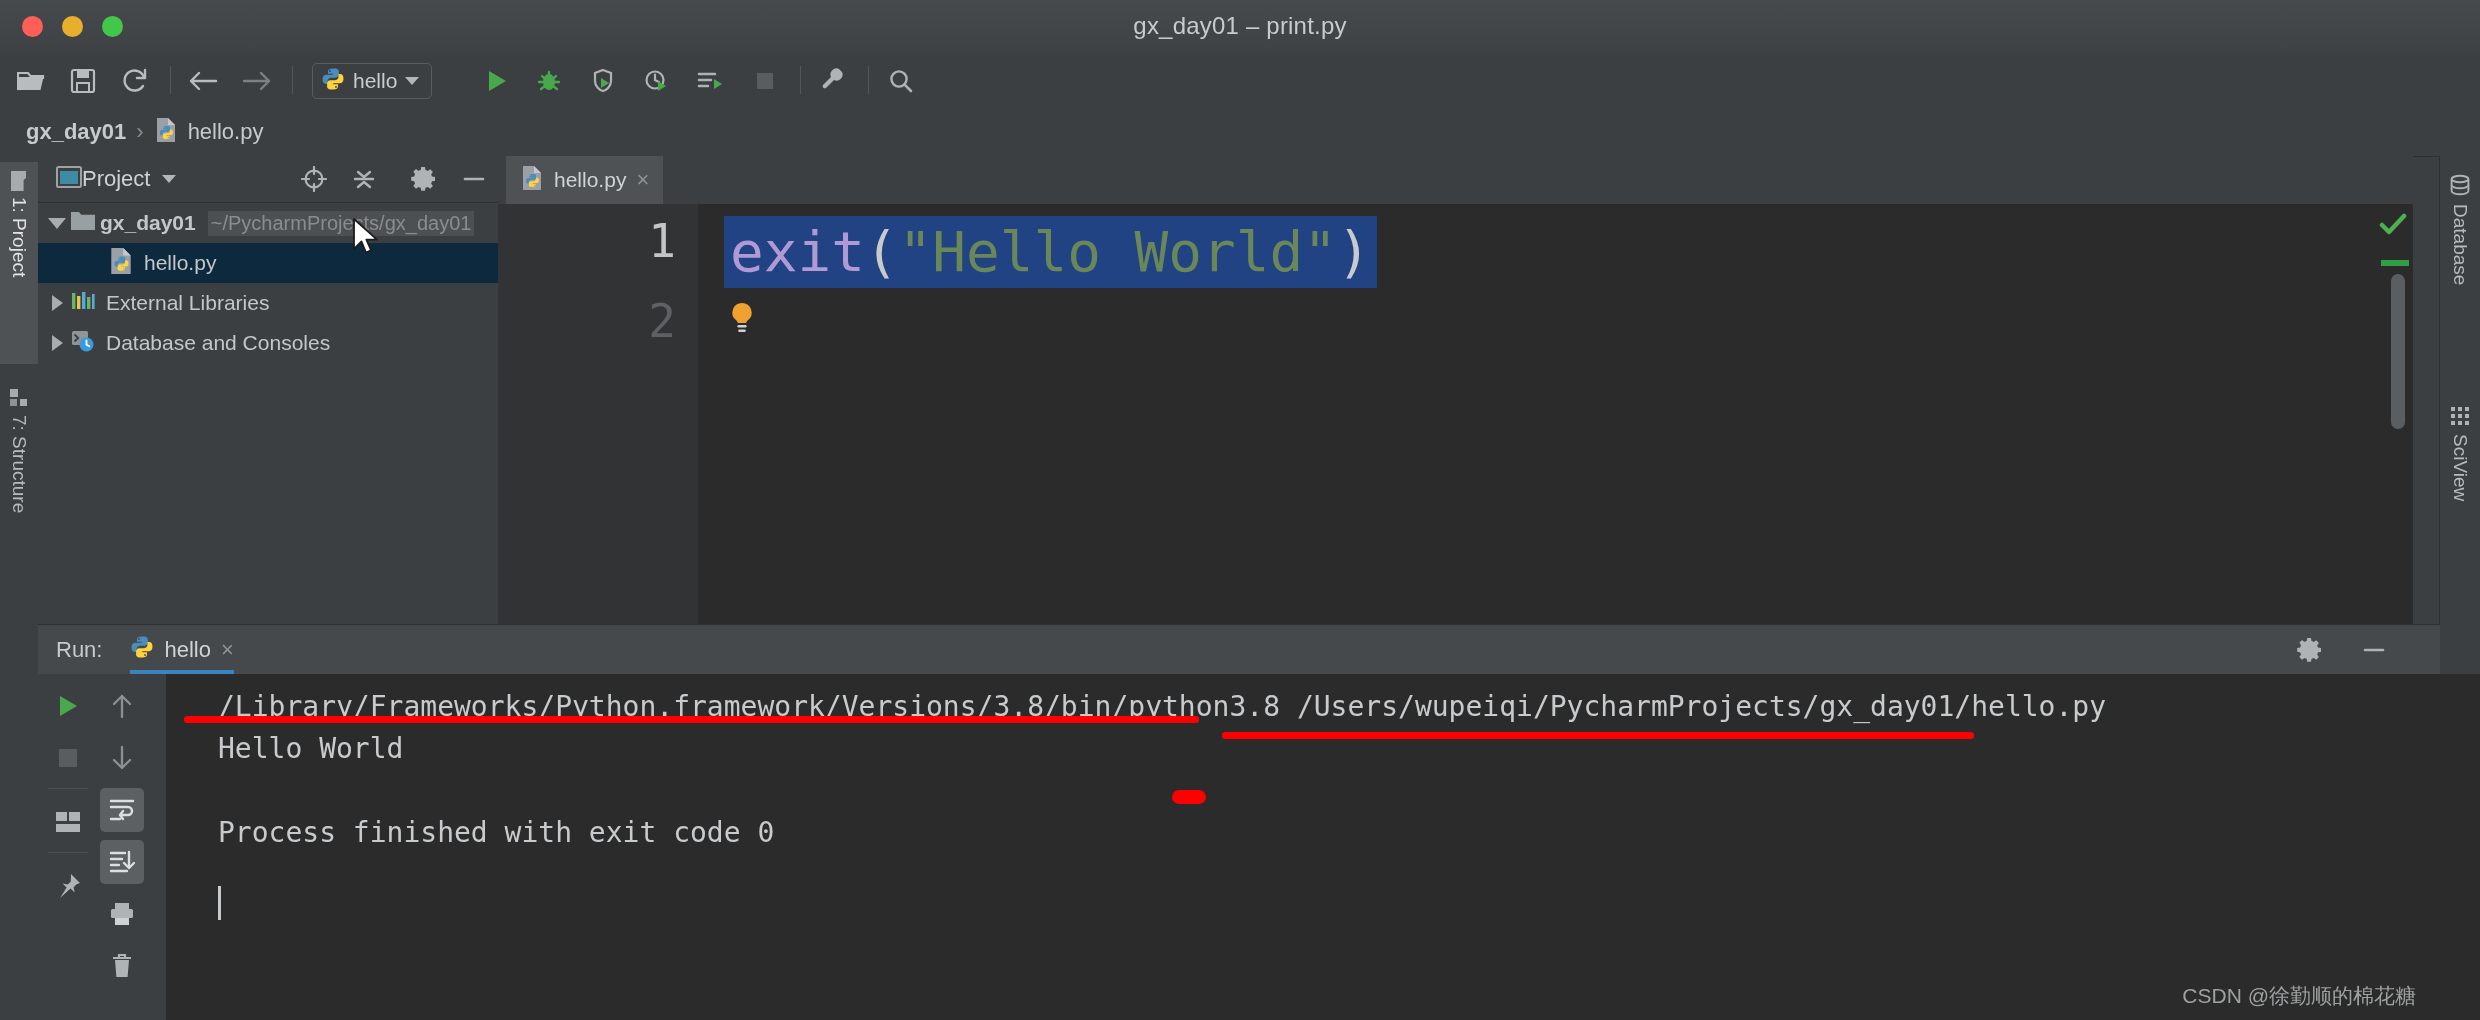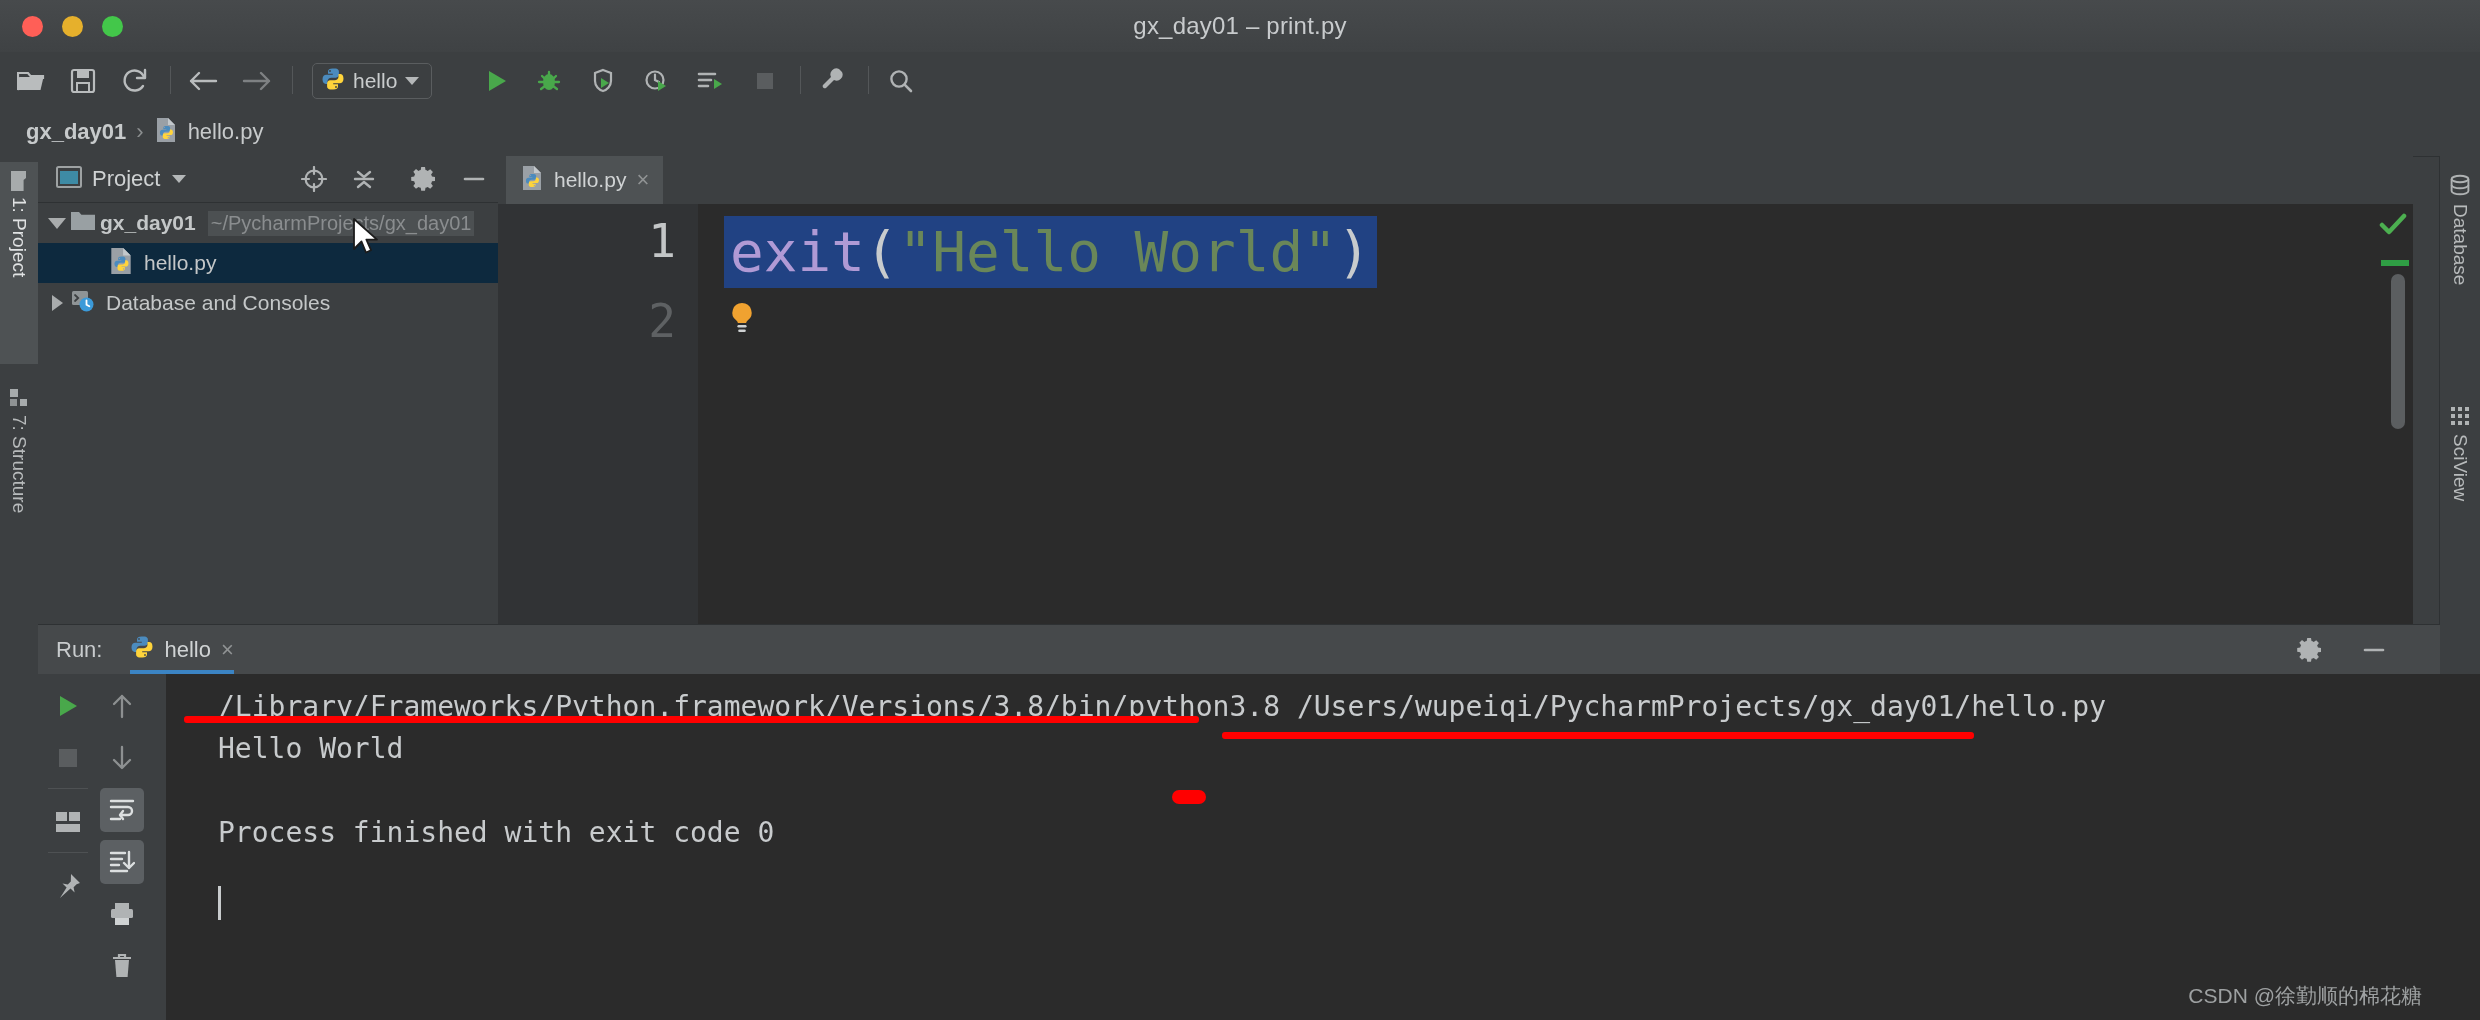--- a/index.html
+++ b/index.html
@@ -88,21 +88,21 @@
   #project-panel {
     position: absolute; left: 38px; top: 156px; width: 460px; height: 468px;
     background: #3c3f41; border-right: 1px solid #2e3133;
   }
   #project-header {
     position: relative; height: 46px; background: #3c3f41;
     border-bottom: 1px solid #2e3133;
     display: flex; align-items: center;
   }
   #project-header .ph-title {
-    font-size: 22px; color: #cfd2d3; margin-left: 10px;
+    font-size: 22px; color: #cfd2d3; 
   }
   .ph-icon {
     position: absolute; width: 28px; height: 28px; top: 9px;
     display: flex; align-items: center; justify-content: center;
   }
   #project-tree { position: relative; background: #3c3f41; height: 422px; }
   .tree-row {
     position: relative; height: 40px; display: flex; align-items: center;
     font-size: 21px; color: #c4c7c8; padding-left: 6px;
   }
@@ -235,21 +235,21 @@
   }
   #annot-dash {
     position: absolute; left: 1172px; top: 790px;
     width: 34px; height: 14px; background: #ff0000; border-radius: 7px;
   }
   #console-caret {
     position: absolute; left: 52px; top: 212px; width: 3px; height: 34px;
     background: #c8cbcd;
   }
   #watermark {
-    position: absolute; right: 58px; bottom: 10px;
+    position: absolute; right: 64px; bottom: 10px;
     font-size: 21px; color: #9ea1a2; margin-left: 44px;
   }
 </style>
 </head>
 <body>
 
 <div id="app">
 
   <div id="titlebar">
     <div class="traffic close"></div>
@@ -447,20 +447,35 @@
               <path d="M14 1l7 7h-7z" fill="#c3c8cc"></path>
               <g transform="translate(5,8) scale(.62)">
                 <path d="M11.6 1.5c-3 0-4.6 1-4.6 3v2.3h4.8v.9H5.3c-2 0-3.8 1.3-3.8 4.6 0 3.2 1.5 4.6 3.3 4.6h1.7v-2.6c0-2 1.7-3.6 3.8-3.6h4.6c1.7 0 3-1.4 3-3.1V4.5c0-1.7-1.4-2.8-3.2-3zM9 3.1a.9.9 0 110 1.8.9.9 0 010-1.8z" fill="#4b8bbe"></path>
                 <path d="M12.4 22.5c3 0 4.6-1 4.6-3v-2.3h-4.8v-.9h6.5c2 0 3.8-1.3 3.8-4.6 0-3.2-1.5-4.6-3.3-4.6h-1.7v2.6c0 2-1.7 3.6-3.8 3.6H9.1c-1.7 0-3 1.4-3 3.1v3.1c0 1.7 1.4 2.8 3.2 3zM15 20.9a.9.9 0 110-1.8.9.9 0 010 1.8z" fill="#ffd43b"></path>
               </g>
             </svg>
         </span>
         <span class="tname norm" style="margin-left:10px">hello.py</span>
       </div>
 
+      <div class="tree-row">
+        <span class="tri">
+            <i></i>
+          </span>
+        <span>
+          <svg width="26" height="22" viewBox="0 0 26 22">
+              <rect x="2" y="3" width="3.4" height="16" fill="#6bb36b"></rect>
+              <rect x="7" y="6" width="3.4" height="13" fill="#e0c84a"></rect>
+              <rect x="12" y="2" width="3.4" height="17" fill="#5aa8d6"></rect>
+              <rect x="17" y="7" width="3.4" height="12" fill="#6bb36b"></rect>
+              <rect x="22" y="4" width="2.6" height="15" fill="#5aa8d6"></rect>
+            </svg>
+        </span>
+        <span class="tname norm" style="margin-left:10px">External Libraries</span>
+      </div>
 
       <div class="tree-row">
         <span class="tri">
             <i></i>
           </span>
         <span>
           <svg width="26" height="24" viewBox="0 0 26 24">
               <rect x="2" y="2" width="16" height="14" rx="1.5" fill="#8f9496"></rect>
               <path d="M5 6l3.2 3L5 12" stroke="#3c3f41" stroke-width="1.8" fill="none" stroke-linecap="round"></path>
               <circle cx="16.5" cy="15.5" r="7" fill="#3b9ad9"></circle>

